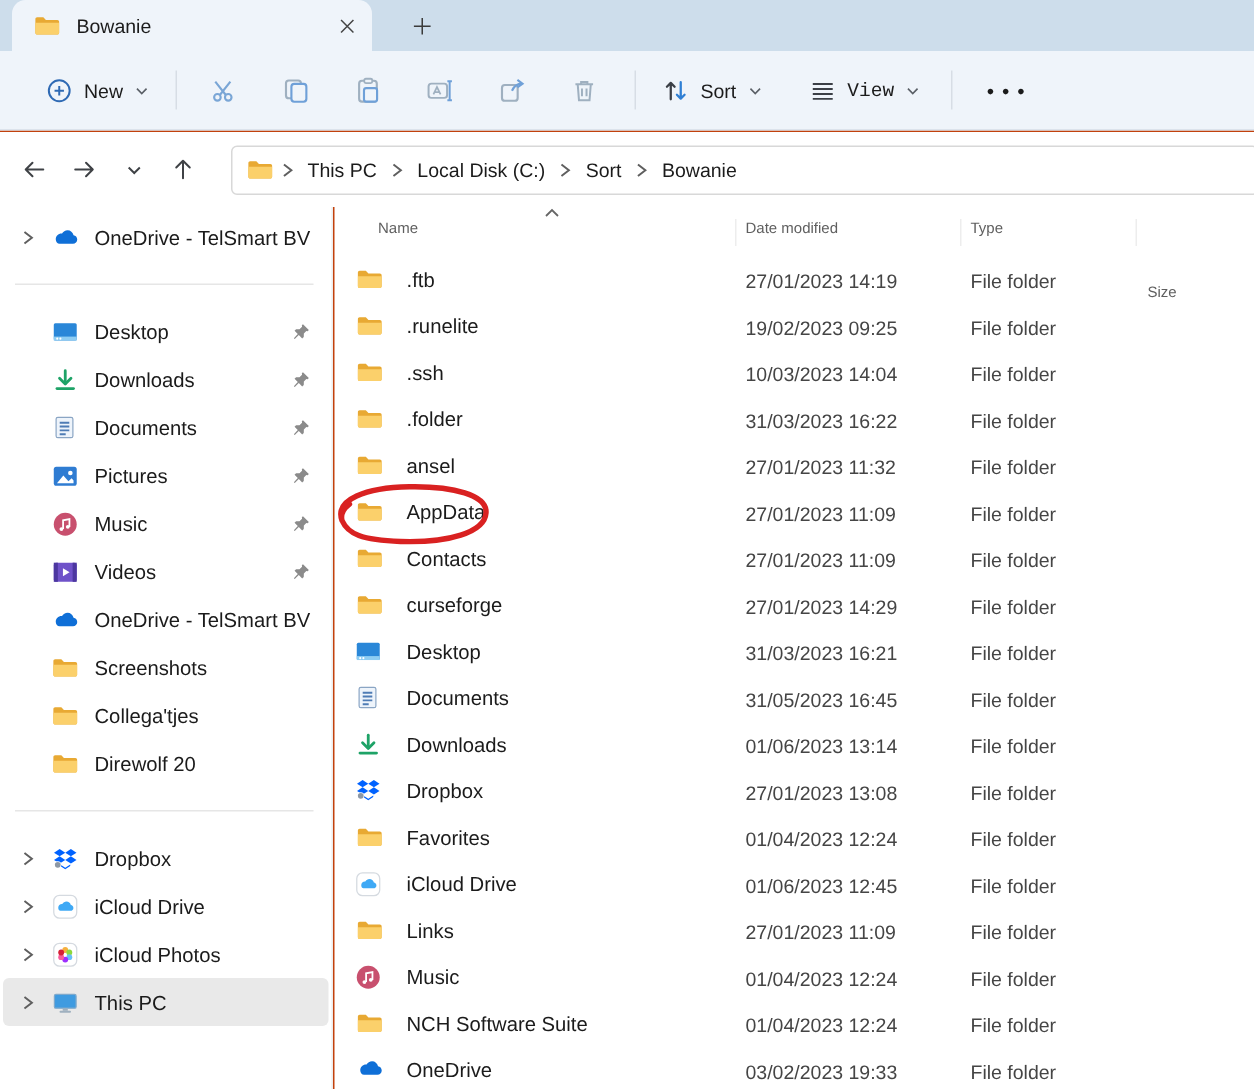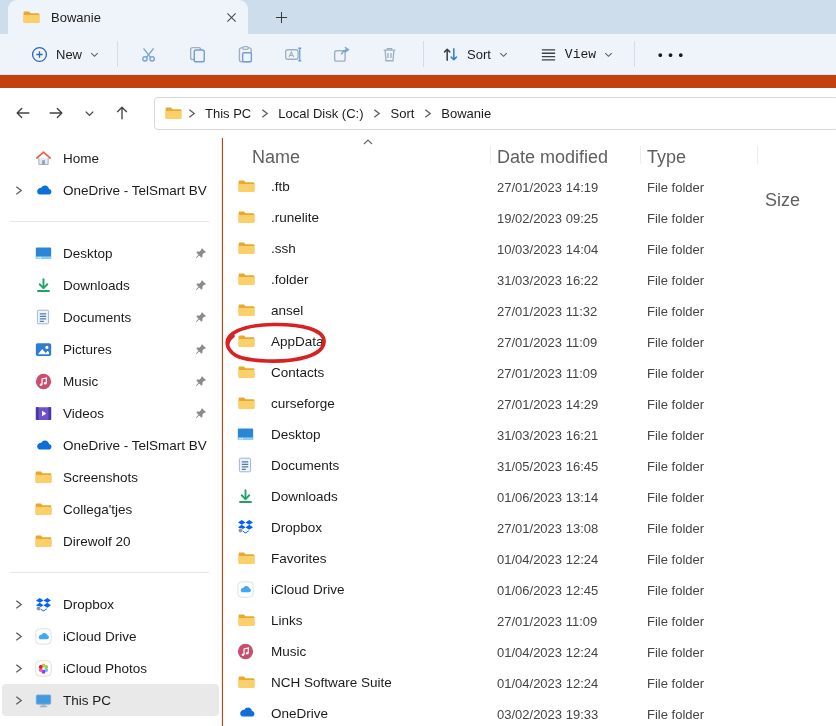--- a/index.html
+++ b/index.html
@@ -16,21 +16,21 @@
 
   
   .tabstrip{position:absolute;top:0;left:0;right:0;height:34px;background:var(--strip);display:flex;align-items:stretch;padding-left:8px;}
   .tab{width:240px;background:var(--chrome);border-radius:9px 9px 0 0;display:flex;align-items:center;gap:10px;padding:0 4px 0 14px;}
   .tab-title{flex:1;font-size:13px;color:var(--txt);white-space:nowrap;overflow:hidden;}
   .sq{display:flex;align-items:center;justify-content:center;}
   .tab-close{width:26px;height:24px;border-radius:4px;}
   .newtab{width:30px;height:28px;align-self:center;margin-left:18px;border-radius:4px;}
 
   
-  .toolbar{position:absolute;top:34px;left:0;right:0;height:41px;background:var(--chrome);border-bottom:1px solid var(--chrome-border);display:flex;align-items:center;padding-left:20px;}
+  .toolbar{position:absolute;top:34px;left:0;right:0;height:53px;background:var(--chrome);border-bottom:1px solid var(--chrome-border);display:flex;align-items:center;padding-left:20px;}
   .newbtn,.dropbtn{display:flex;align-items:center;gap:7px;height:36px;padding:0 10px;border-radius:4px;font-size:13px;color:var(--txt);}
   .tsep{width:1px;height:26px;background:#d7dde5;margin:0 7px;}
   .tibtn{width:48px;height:36px;display:flex;align-items:center;justify-content:center;border-radius:4px;}
   .morebtn{height:36px;padding:0 16px;font-size:13px;font-weight:bold;letter-spacing:1px;color:var(--txt);}
 
   
   .navrow{position:absolute;top:88px;left:0;right:0;height:50px;background:#fff;display:flex;align-items:center;padding-left:8px;}
   .navbtn{width:30px;height:30px;margin-right:3px;display:flex;align-items:center;justify-content:center;border-radius:4px;}
   .addr{flex:1;height:33px;margin-left:14px;margin-right:-3px;border:1px solid #d8d8d8;border-radius:4px;display:flex;align-items:center;padding:0 9px;background:#fff;}
   .crumb{font-size:13px;padding:4px 7px;border-radius:3px;color:var(--txt);white-space:nowrap;}
@@ -42,21 +42,21 @@
   .sitem{height:32px;display:flex;align-items:center;padding:0 12px 0 8px;margin:0 2px;border-radius:4px;font-size:13.5px;}
   .sitem.selected{background:#e9e9e9;}
   .schev{width:16px;display:flex;justify-content:center;flex:none;}
   .sicon{width:20px;display:flex;justify-content:center;margin-left:7px;flex:none;}
   .slabel{margin-left:10px;flex:1;white-space:nowrap;overflow:hidden;}
   .pin{display:flex;margin-left:6px;flex:none;}
   .ssep{height:1px;background:#e6e6e6;margin:15px 12px 15px 10px;}
 
   
   .filearea{position:absolute;top:138px;left:223px;right:0;bottom:0;background:#fff;}
-  .fheader{position:relative;height:34px;font-size:18px;color:var(--hdr);}
+  .fheader{position:relative;height:34px;font-size:10px;color:var(--hdr);}
   .hcell{position:absolute;top:9px;}
   .hname{left:29px;} .hdate{left:274px;} .htype{left:424px;} .hsize{left:542px;margin-top:43px;}
   .hsep{position:absolute;top:8px;width:1px;height:18px;background:#ededed;}
   .hcaret{position:absolute;left:139px;top:0px;}
   .rows{position:absolute;top:34px;left:0;right:0;bottom:0;overflow:hidden;}
   .frow{position:relative;height:31px;}
   .ficon{position:absolute;left:14px;top:6px;width:20px;display:flex;}
   .fcell{position:absolute;top:8px;font-size:13px;white-space:nowrap;}
   .fname{left:48px;color:#1b1b1b;font-size:13.5px;top:7px;}
   .fdate{left:274px;color:var(--txt2);}
@@ -269,31 +269,20 @@
               <path d="M3 1.5L7.5 5 3 8.5" stroke="#5f5f5f" stroke-width="1.2" fill="none"></path>
             </svg>
           </span>
           <span class="crumb">Bowanie</span>
         </span>
     </div>
   </div>
 
   <aside class="sidebar" id="sidebar">
       <div class="sitem">
-        <span class="schev"></span>
-        <span class="sicon">
-          <svg width="17" height="17" viewBox="0 0 20 20" xmlns="http://www.w3.org/2000/svg">
-            <path d="M4.5 9.6V17h11V9.6" fill="#e3e9f0" stroke="#9aa7b5"></path>
-     <rect x="8.4" y="12" width="3.2" height="5" fill="#8fa0b2"></rect>
-     <path d="M2.2 9.4L10 2.6l7.8 6.8" fill="none" stroke="#e8654a" stroke-width="2" stroke-linecap="round" stroke-linejoin="round"></path>
-          </svg>
-        </span>
-        <span class="slabel">Home</span>
-      </div>
-      <div class="sitem">
         <span class="schev">
           <svg width="11" height="11" viewBox="0 0 10 10" xmlns="http://www.w3.org/2000/svg">
             <path d="M3 1.5L7.5 5 3 8.5" stroke="#5f5f5f" stroke-width="1.2" fill="none"></path>
           </svg>
         </span>
         <span class="sicon">
           <svg width="19" height="14" viewBox="0 0 24 16" xmlns="http://www.w3.org/2000/svg">
             <path d="M7.2 13.7h11.3c2 0 3.6-1.6 3.6-3.6 0-1.8-1.4-3.3-3.1-3.5C18.4 4 16.4 2.3 14 2.3c-2 0-3.8 1.1-4.7 2.8h-.4C6.1 5.1 4 7.3 4 9.9c0 2 1.4 3.8 3.2 3.8z" fill="#0f6fd7"></path>
           </svg>
         </span>

